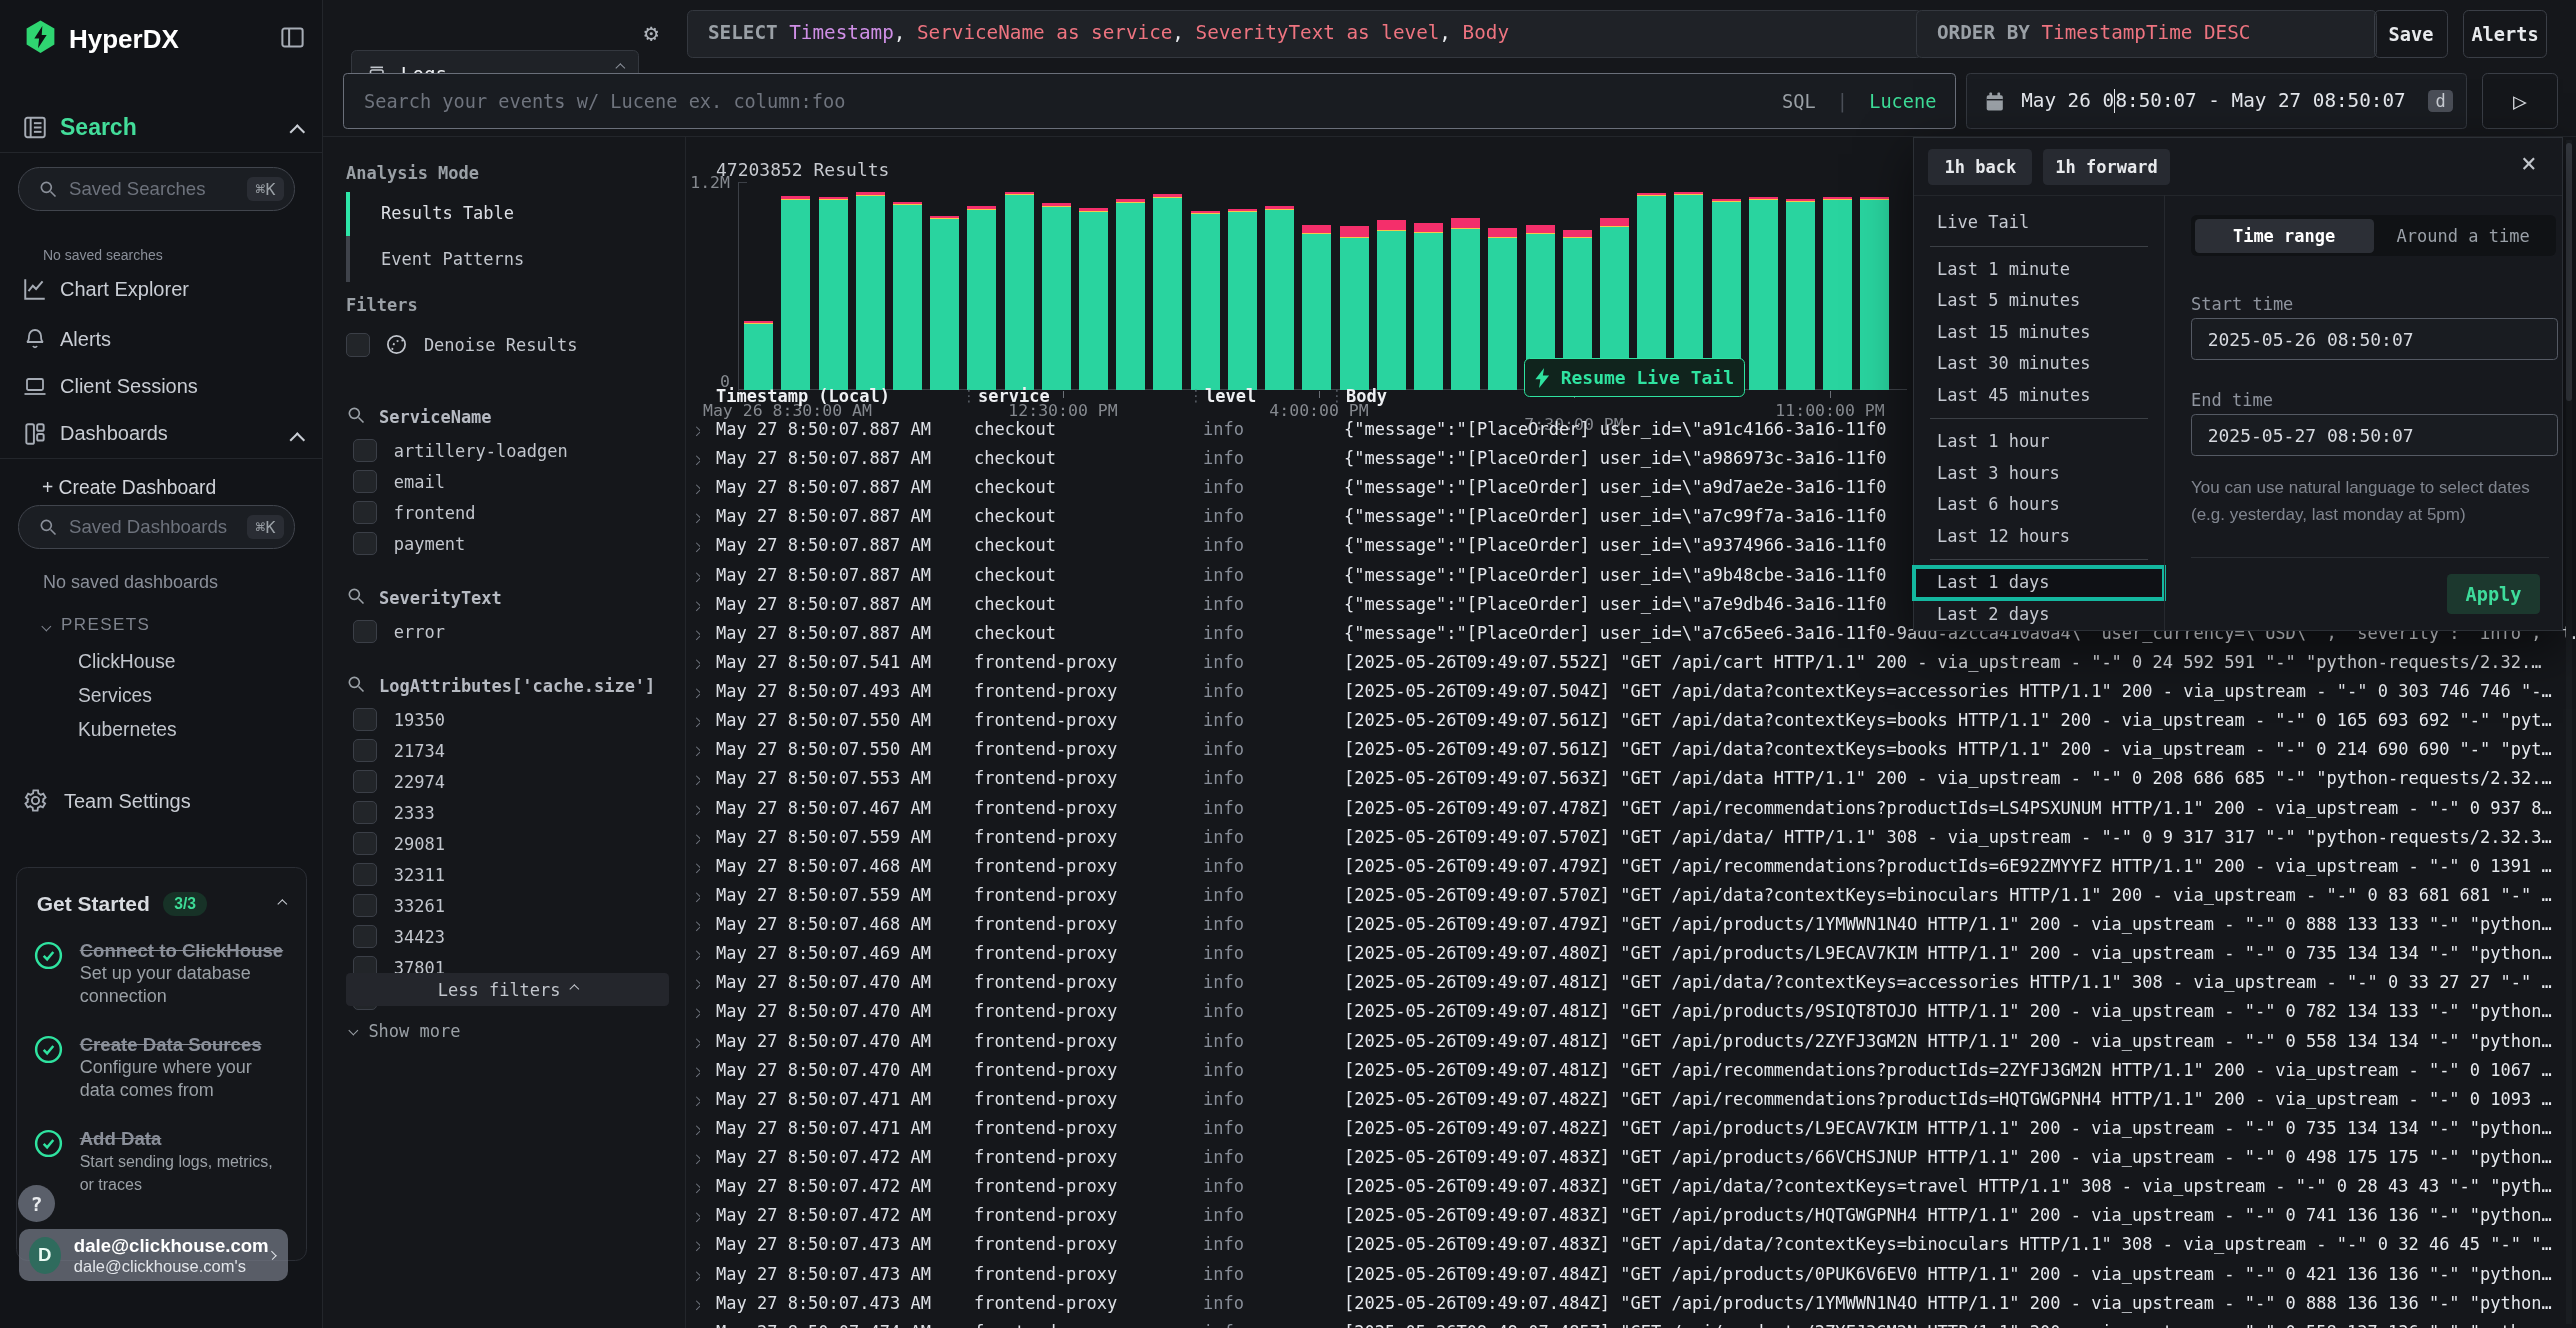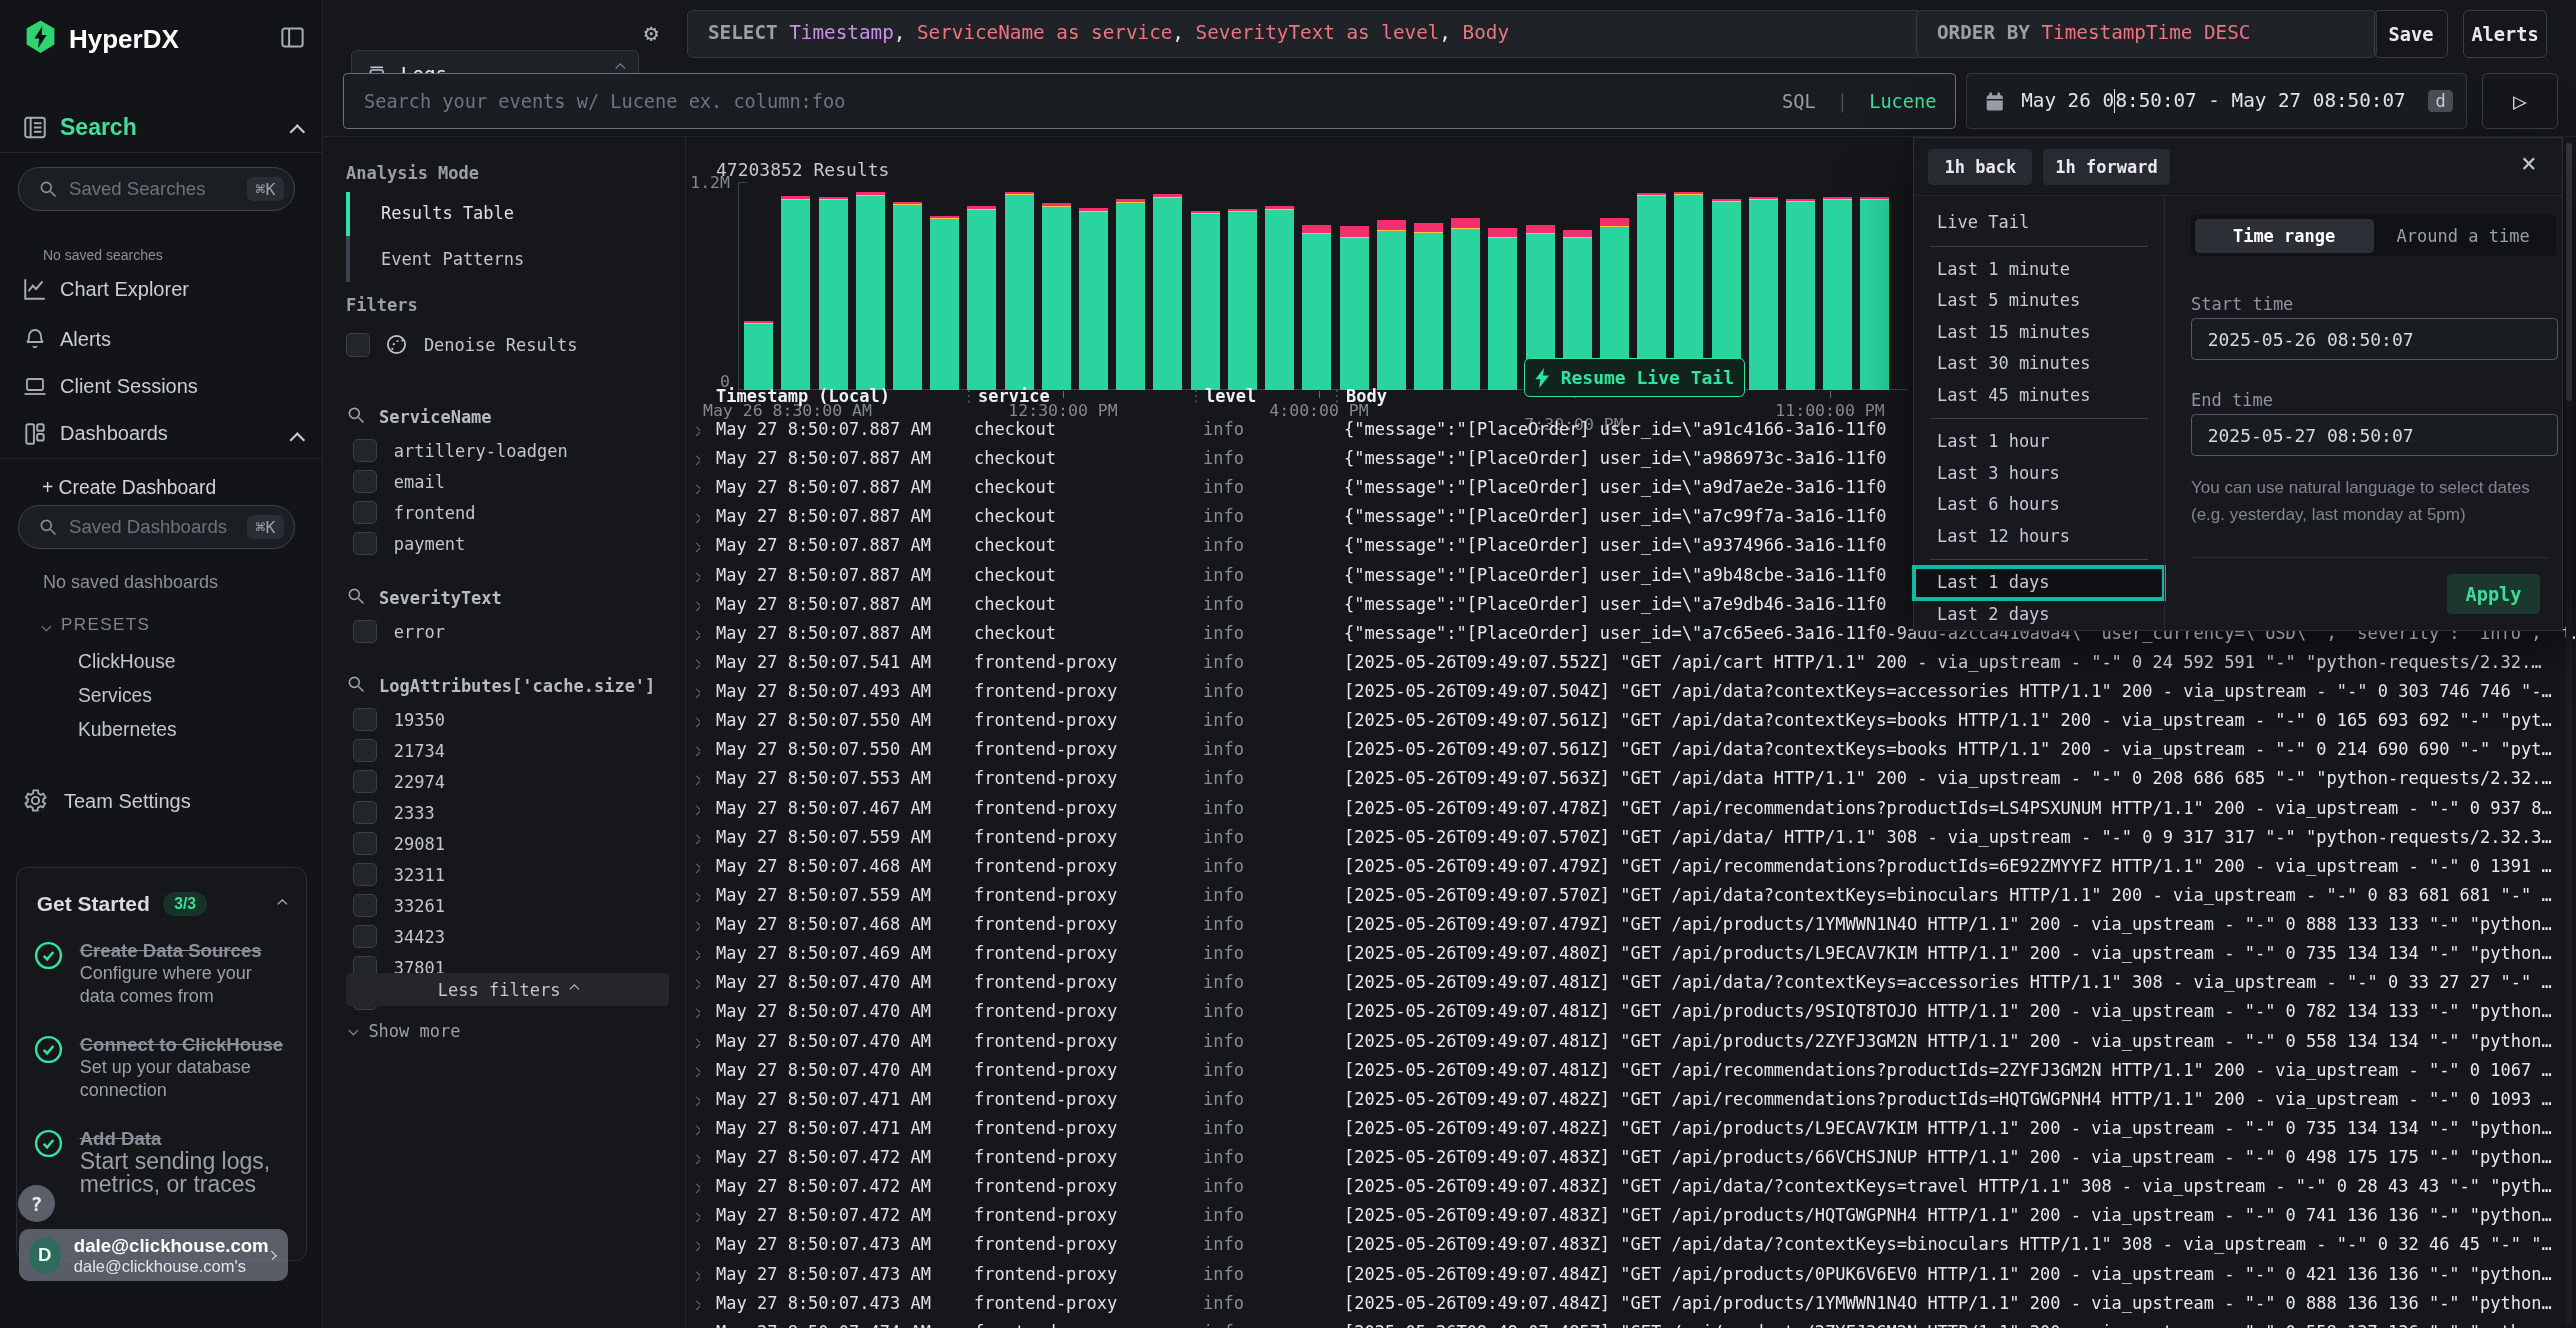--- a/index.html
+++ b/index.html
@@ -195,48 +195,48 @@
     </div>
     <div class="abs sans sb-item-label" style="left:64px;top:790px;">Team Settings</div>
 
     <div class="abs gs-card" style="left:15.7px;top:867px;width:289px;height:392px;">
       <div style="display:flex;align-items:center;padding:24px 20px 7.2px 20px;">
         <span class="sans" style="font-size:21px;font-weight:bold;color:#d8dbe0;">Get Started</span>
         <span class="badge-green sans" style="margin-left:13px;font-size:15.7px;padding:2.9px 11.4px;">3/3</span>
         <span class="chv up sm" style="margin-left:auto;color:#c9cdd4;"></span>
       </div>
       <div id="gs-items">
+          <div style="display: flex; padding: 15.7px 18.6px 8.6px 15.7px; gap: 14.3px;">
+            <span><svg width="33" height="33" viewBox="0 0 24 24" fill="none" stroke="#2fe3a0" stroke-width="1.8">
+                <circle cx="12" cy="12" r="9"></circle>
+                <polyline points="8.5,12.3 11,14.8 15.5,9.5"></polyline>
+              </svg></span>
+            <div class="sans" style="width: 215px;">
+              <div class="strike sans" style="font-size: 18.6px; line-height: 23.6px;">Connect to ClickHouse</div>
+              <div class="gs-sub sans" style="font-size: 18px; line-height: 23px;">Set up your database connection</div>
+            </div>
+          </div>
           <div style="display: flex; padding: 15.7px 18.6px 8.6px 15.7px; gap: 14.3px;">
             <span><svg width="33" height="33" viewBox="0 0 24 24" fill="none" stroke="#2fe3a0" stroke-width="1.8">
                 <circle cx="12" cy="12" r="9"></circle>
                 <polyline points="8.5,12.3 11,14.8 15.5,9.5"></polyline>
               </svg></span>
             <div class="sans" style="width: 215px;">
               <div class="strike sans" style="font-size: 18.6px; line-height: 23.6px;">Create Data Sources</div>
               <div class="gs-sub sans" style="font-size: 18px; line-height: 23px;">Configure where your data comes from</div>
             </div>
           </div>
           <div style="display: flex; padding: 15.7px 18.6px 8.6px 15.7px; gap: 14.3px;">
             <span><svg width="33" height="33" viewBox="0 0 24 24" fill="none" stroke="#2fe3a0" stroke-width="1.8">
                 <circle cx="12" cy="12" r="9"></circle>
                 <polyline points="8.5,12.3 11,14.8 15.5,9.5"></polyline>
               </svg></span>
             <div class="sans" style="width: 215px;">
-              <div class="strike sans" style="font-size: 18.6px; line-height: 23.6px;">Connect to ClickHouse</div>
-              <div class="gs-sub sans" style="font-size: 18px; line-height: 23px;">Set up your database connection</div>
-            </div>
-          </div>
-          <div style="display: flex; padding: 15.7px 18.6px 8.6px 15.7px; gap: 14.3px;">
-            <span><svg width="33" height="33" viewBox="0 0 24 24" fill="none" stroke="#2fe3a0" stroke-width="1.8">
-                <circle cx="12" cy="12" r="9"></circle>
-                <polyline points="8.5,12.3 11,14.8 15.5,9.5"></polyline>
-              </svg></span>
-            <div class="sans" style="width: 215px;">
               <div class="strike sans" style="font-size: 18.6px; line-height: 23.6px;">Add Data</div>
-              <div class="gs-sub sans" style="font-size: 23px; line-height: 23px;">Start sending logs, metrics, or traces</div>
+              <div class="gs-sub sans" style="font-size: 16px; line-height: 23px;">Start sending logs, metrics, or traces</div>
             </div>
           </div>
         </div>
     </div>
 
     <div class="abs" id="help-fab" style="left:18px;top:1185px;z-index:6;">?</div>
     <div class="abs" id="user-chip" style="left:18.6px;top:1229px;width:269px;height:52px;z-index:7;">
       <div style="width:37px;height:37px;border-radius:50%;background:#2f6b5d;margin-left:10px;display:flex;align-items:center;justify-content:center;font-size:18.6px;font-weight:bold;color:#eafaf3;" class="sans">D</div>
       <div style="margin-left:13px;">
         <div class="sans" style="font-size:18.6px;font-weight:bold;color:#ffffff;">dale@clickhouse.com</div>

